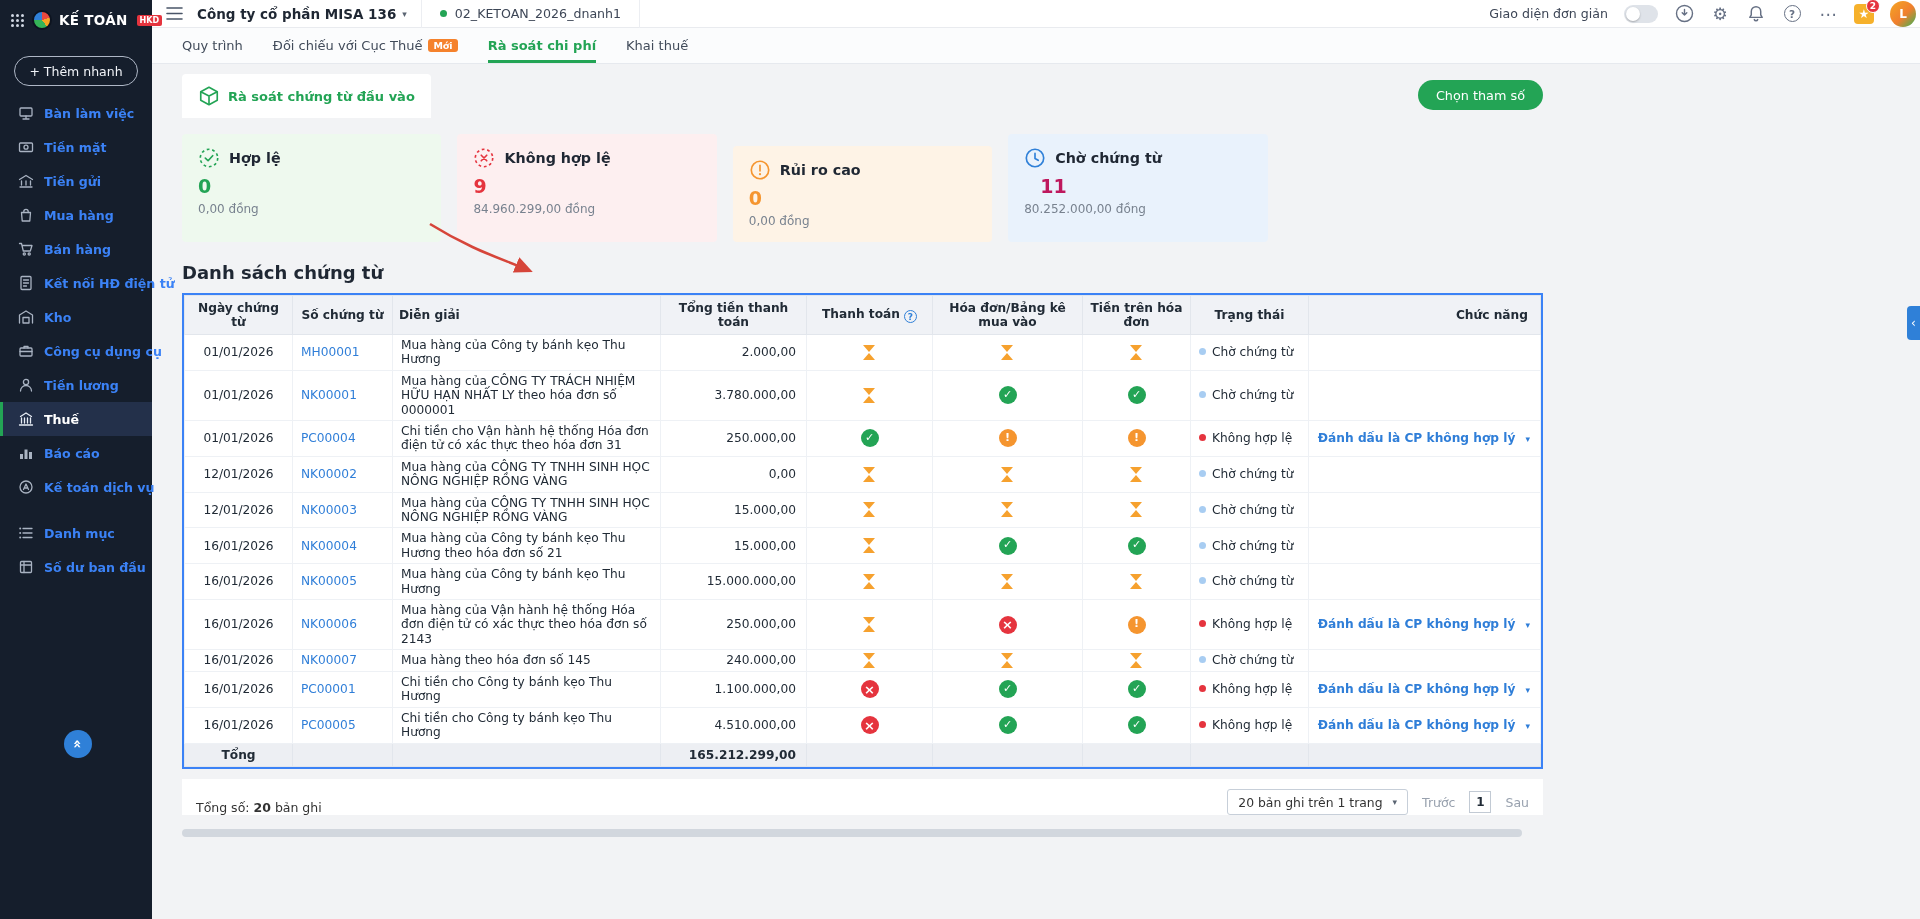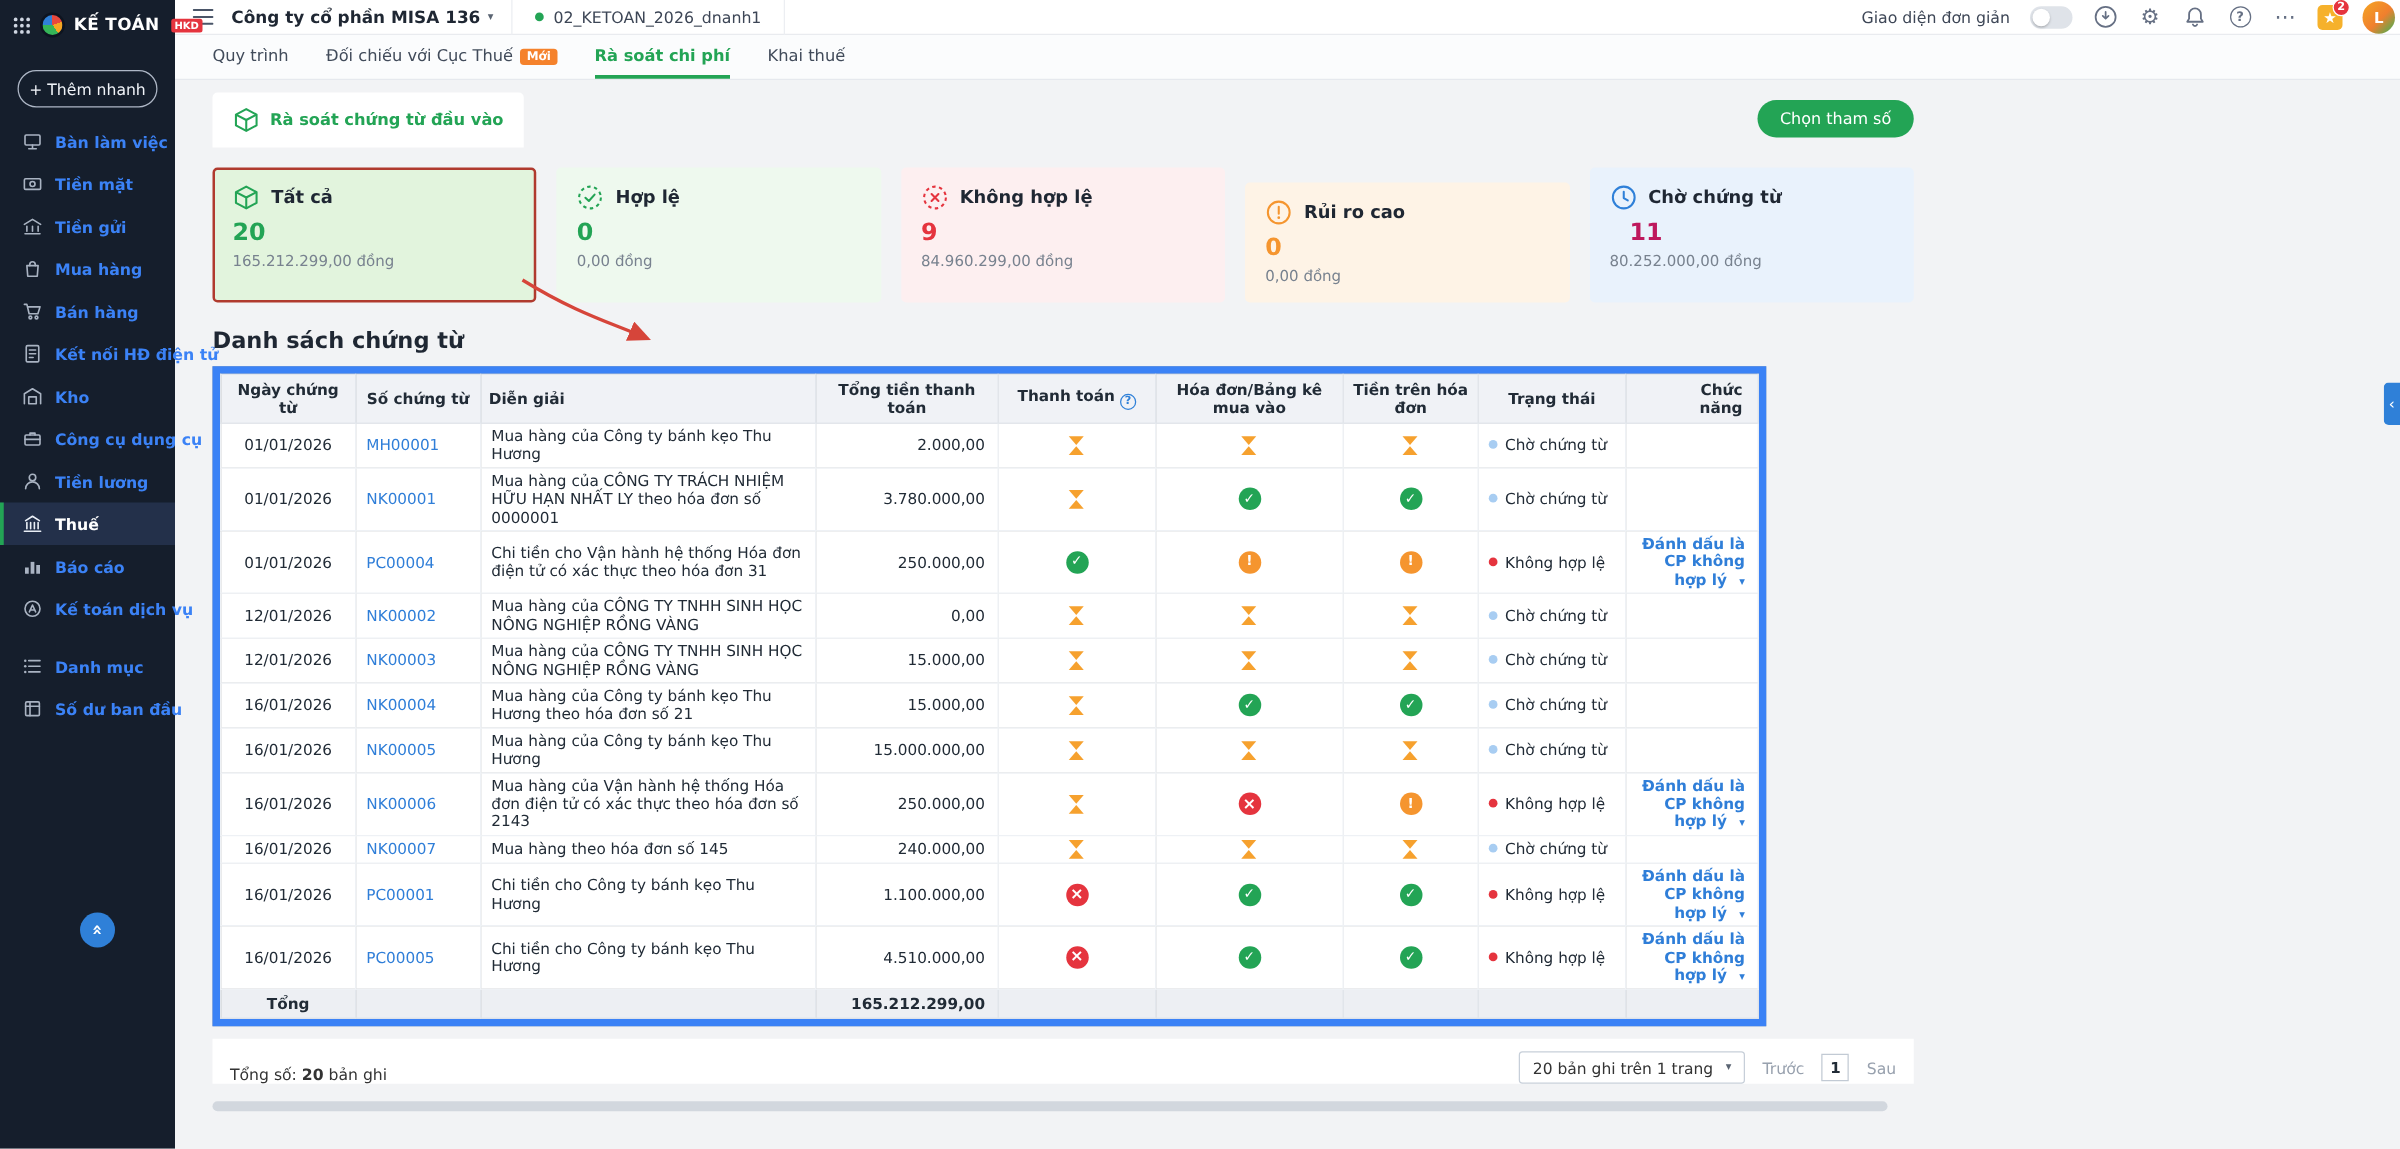--- a/index.html
+++ b/index.html
@@ -1,21 +1,21 @@
 <!DOCTYPE html>
 <html><head>
 <meta charset="utf-8">
 <style>
   * { box-sizing: border-box; margin: 0; padding: 0; }
   html,body { width:1920px; height:919px; overflow:hidden;
     font-family:"DejaVu Sans","Liberation Sans",sans-serif; font-size:13px; color:#212b36; }
   body { display:flex; background:#f2f3f5; }
 
   
-  .sidebar { width:140px; height:919px; background:#151e2c; flex:none; position:relative; }
+  .sidebar { width:152px; height:919px; background:#151e2c; flex:none; position:relative; }
   .logo-row { height:40px; display:flex; align-items:center; gap:7px; padding:0 10px; }
   .grid-ic { flex:none; cursor:pointer; }
   .logo-circle { width:20px; height:20px; border-radius:50%; flex:none;
     background:conic-gradient(#e8483d 0 20%, #f5a623 20% 40%, #35b558 40% 75%, #2f80d8 75% 100%);
     border:2px solid #0d1420; }
   .logo-text { color:#fff; font-weight:bold; font-size:13.5px; letter-spacing:.3px; white-space:nowrap; }
   .hkd-badge { background:#e5343e; color:#fff; font-size:8px; font-weight:bold; border-radius:2px;
     padding:1px 3px; margin-left:2px; }
   .quick-add { margin:16px 14px 10px; height:30px; border:1px solid #aeb7c6; border-radius:15px;
     color:#f0f3f8; font-size:12.5px; display:flex; align-items:center; justify-content:center;
@@ -95,21 +95,21 @@
   .card--invalid { background:#fdeff0; }
   .card--invalid .card-count { color:#e5343e; }
   .card--risk { background:#fef3e6;margin-top:12px; }
   .card--risk .card-count { color:#f5952f; }
   .card--waiting { background:#e9f2fc; }
   .card--waiting .card-count { color:#be185d;margin-left:16px; }
 
   .section-title { font-size:18px; font-weight:bold; color:#1f2733; margin:20px 0 10px; }
 
   
-  .table-annot { width:1243px; border:6px solid #3b82f6; background:#a3a3a3; }
+  .table-annot { width:1361px; border:2px solid #3b82f6; background:#eab308; }
   table { width:100%; border-collapse:collapse; table-layout:fixed; }
   th { background:#f0f2f6; border:1px solid #e2e6ec; font-size:12.2px; font-weight:bold;
     padding:5px 6px; text-align:center; vertical-align:middle; line-height:1.15; color:#212b36; }
   th.al { text-align:left; } th.ar { text-align:right; padding-right:12px;padding-left:44px; }
   td { border:1px solid #eef1f5; background:#fff; font-size:12.2px; padding:3px 8px;
     line-height:1.18; vertical-align:middle; }
   .c-date { text-align:center; }
   .c-doc a { color:#2f7ed8; text-decoration:none; cursor:pointer; }
   .c-amount { text-align:right; padding-right:10px; }
   .c-ic { text-align:center; }
@@ -357,31 +357,20 @@
         <svg class="card-ic" width="18" height="18" viewBox="0 0 24 24">
             <path d="M12 2.5 21 7.3v9.4L12 21.5 3 16.7V7.3z" fill="none" stroke="#23a455" stroke-width="1.8" stroke-linejoin="round"></path>
             <path d="M3 7.3 12 12l9-4.7M12 12v9.5" fill="none" stroke="#23a455" stroke-width="1.8" stroke-linejoin="round"></path>
           </svg>
         <span>Rà soát chứng từ đầu vào</span>
       </div>
       <button class="btn-params">Chọn tham số</button>
     </div>
 
     <div class="cards">
-      <div class="card card--all">
-        <div class="card-head">
-          <svg class="card-ic" viewBox="0 0 24 24">
-              <path d="M12 2.5 21 7.3v9.4L12 21.5 3 16.7V7.3z" fill="none" stroke="#23a455" stroke-width="1.8" stroke-linejoin="round"></path>
-              <path d="M3 7.3 12 12l9-4.7M12 12v9.5" fill="none" stroke="#23a455" stroke-width="1.8" stroke-linejoin="round"></path>
-            </svg>
-          <span>Tất cả</span>
-        </div>
-        <div class="card-count">20</div>
-        <div class="card-amount">165.212.299,00 đồng</div>
-      </div>
       <div class="card card--valid">
         <div class="card-head">
           <svg class="card-ic" viewBox="0 0 24 24">
               <circle cx="12" cy="12" r="9.5" fill="none" stroke="#23a455" stroke-width="1.8" stroke-dasharray="3 3"></circle>
               <path d="M8 12.2 11 15l5-5.5" fill="none" stroke="#23a455" stroke-width="1.8" stroke-linecap="round" stroke-linejoin="round"></path>
             </svg>
           <span>Hợp lệ</span>
         </div>
         <div class="card-count">0</div>
         <div class="card-amount">0,00 đồng</div>

